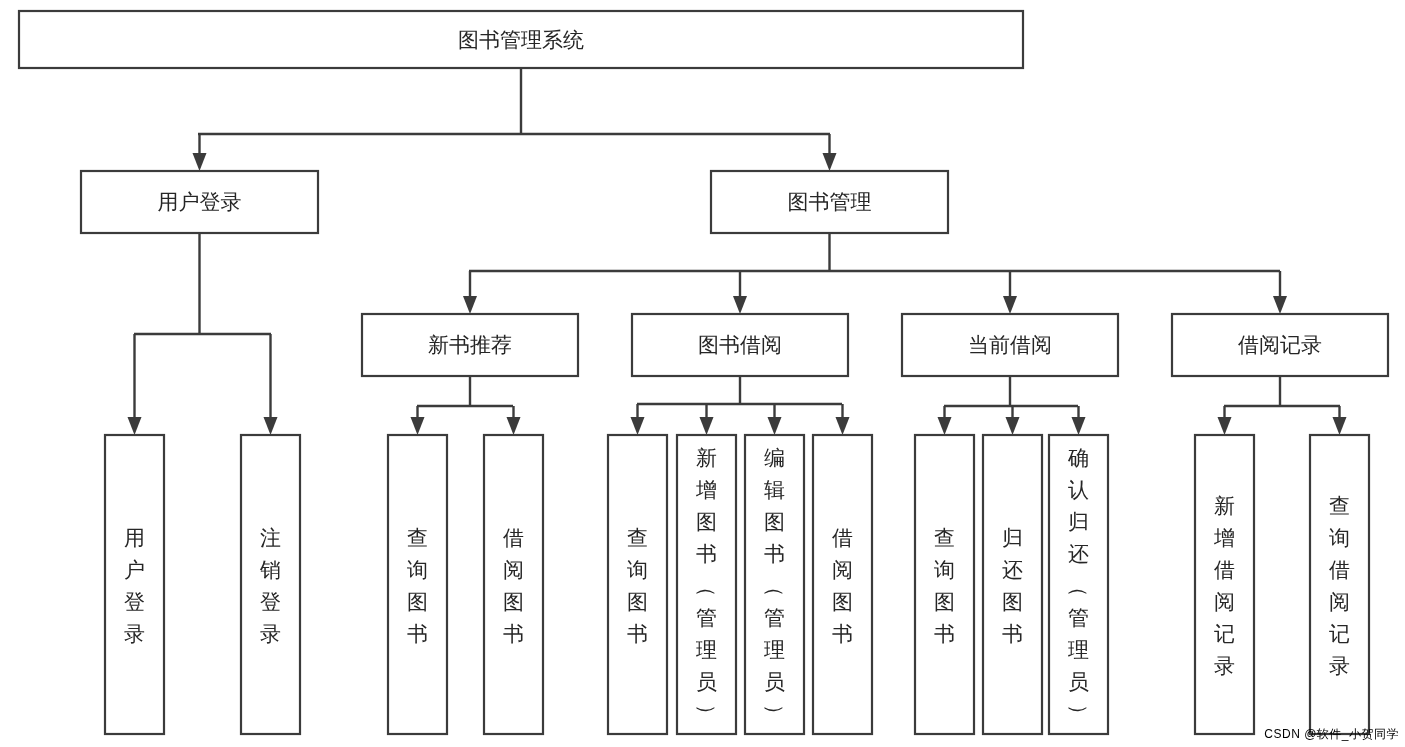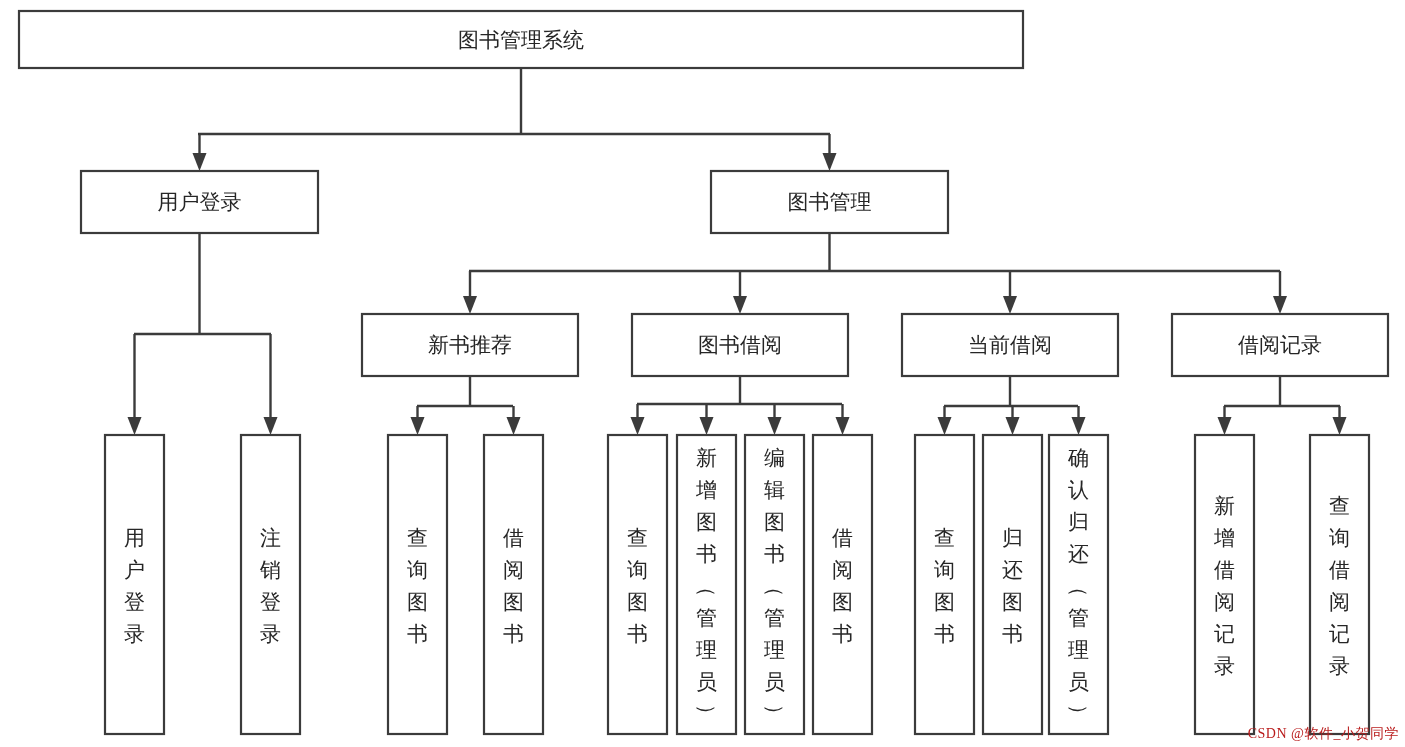--- a/index.html
+++ b/index.html
@@ -52,23 +52,23 @@
   .node-label-vertical {
     fill: #262626;
     font-family: "DejaVu Sans", "Liberation Sans", sans-serif;
     font-size: 21px;
     text-anchor: middle;
   }
   .watermark {
     position: absolute;
     right: 6px;
     bottom: 4px;
-    font-family: Liberation Serif, serif;
-    font-size: 14px;
-    color: #b91c1c;
+    font-family: Liberation Sans, sans-serif;
+    font-size: 12px;
+    color: #000000;
     letter-spacing: 0.5px;
     white-space: nowrap;
     user-select: none;
   }
 </style>
 </head>
 <body>
 
 <div id="diagram-root">
 

